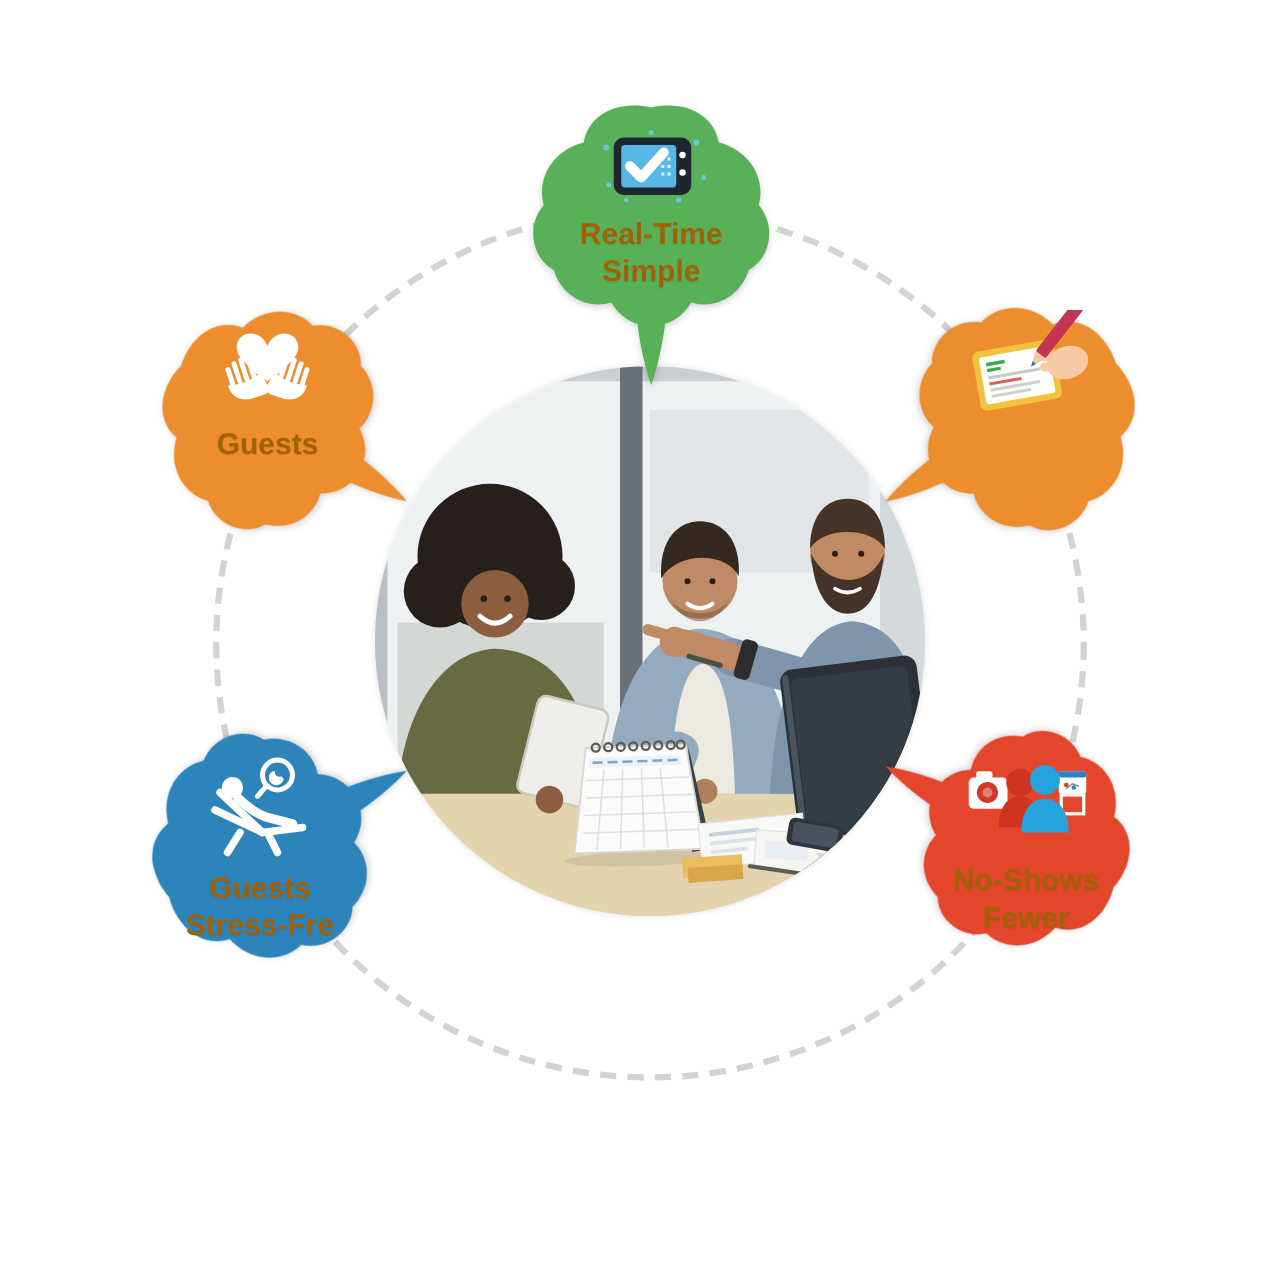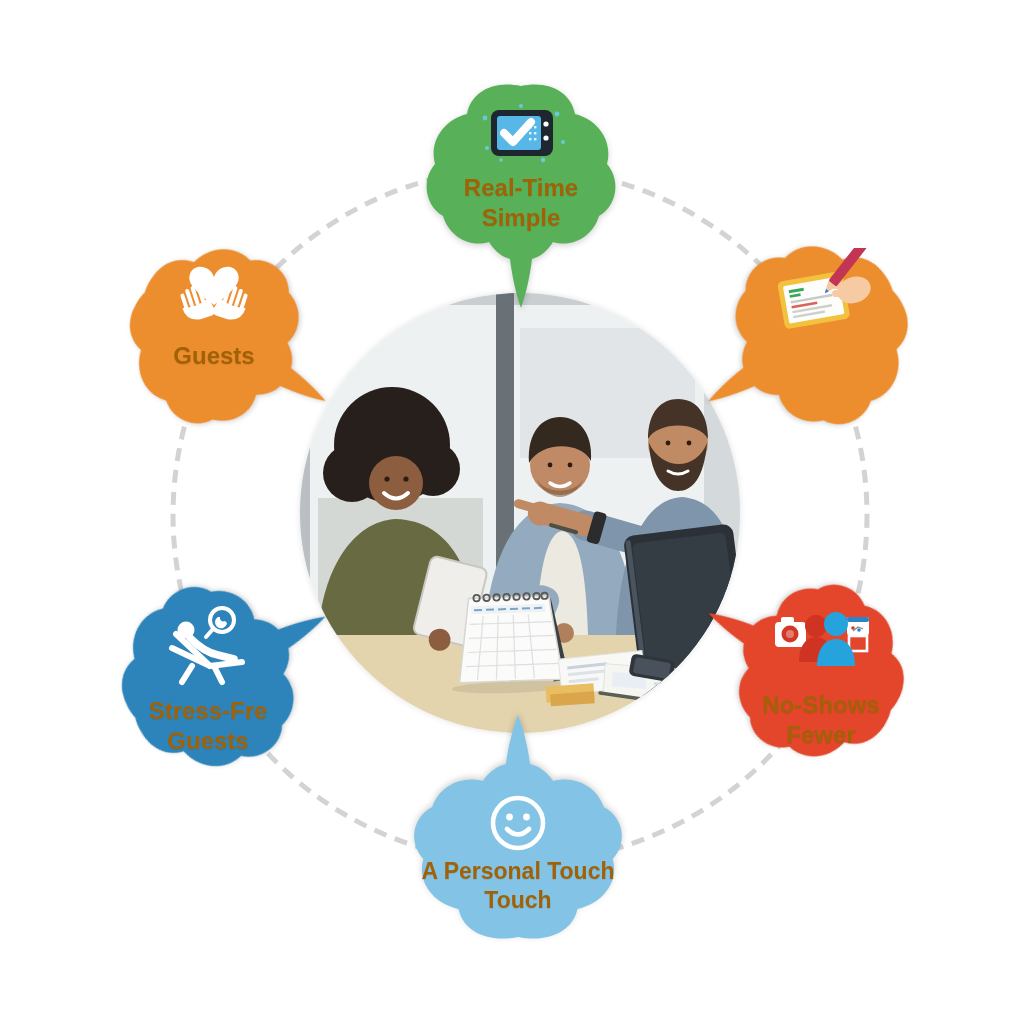--- a/index.html
+++ b/index.html
@@ -268,57 +268,40 @@
         <circle cx="67" cy="16" r="12" fill="#26a3dc"></circle>
         <path d="M48 58 C48 41 56 31 67 31 C78 31 86 41 86 58 Z" fill="#26a3dc"></path>
       </svg>
     </div>
     <div class="node-labels">
       <div>No-Shows</div>
       <div>Fewer</div>
     </div>
   </div>
 
-  <div class="node n4">
-    <svg class="blob" width="200" height="240" viewBox="0 0 200 240">
-      <path d="M100 10 C128 4 150 16 154 38 C178 44 192 66 186 88 C200 104 196 130 178 140 C172 160 152 172 132 166 C126 176 118 181 111 183 C109 200 105 218 100 232 C95 218 91 200 89 183 C82 181 74 176 68 166 C48 172 28 160 22 140 C4 130 0 104 14 88 C8 66 22 44 46 38 C50 16 72 4 100 10 Z" fill="#82c3e6"></path>
-    </svg>
-    <div class="node-icon">
-      <svg width="64" height="64" viewBox="0 0 64 64">
-        <circle cx="32" cy="32" r="25" fill="none" stroke="#ffffff" stroke-width="4.6"></circle>
-        <circle cx="23.5" cy="26" r="3.4" fill="#ffffff"></circle>
-        <circle cx="40.5" cy="26" r="3.4" fill="#ffffff"></circle>
-        <path d="M21 38 Q32 49 43 38" stroke="#ffffff" stroke-width="4.6" fill="none" stroke-linecap="round"></path>
-      </svg>
-    </div>
-    <div class="node-labels">
-      <div>A Personal Touch</div>
-      <div>Touch</div>
-    </div>
-  </div>
 
   <div class="node n5">
     <svg class="blob" width="200" height="240" viewBox="0 0 200 240">
       <path d="M100 10 C128 4 150 16 154 38 C178 44 192 66 186 88 C200 104 196 130 178 140 C172 160 152 172 132 166 C126 176 118 181 111 183 C109 200 105 218 100 232 C95 218 91 200 89 183 C82 181 74 176 68 166 C48 172 28 160 22 140 C4 130 0 104 14 88 C8 66 22 44 46 38 C50 16 72 4 100 10 Z" fill="#2d84bb"></path>
     </svg>
     <div class="node-icon">
       <svg width="100" height="84" viewBox="0 0 100 84">
         <circle cx="64" cy="16" r="12" fill="none" stroke="#ffffff" stroke-width="4"></circle>
         <path d="M55 25 L48 33" stroke="#ffffff" stroke-width="4" stroke-linecap="round"></path>
         <path d="M60 13 a6 6 0 1 0 9 6 l-2-2 a3.5 3.5 0 0 1-5-4 Z" fill="#ffffff"></path>
         <circle cx="28" cy="26" r="8.5" fill="#ffffff"></circle>
         <path d="M32 34 C42 44 50 49 60 51 L76 55" stroke="#ffffff" stroke-width="7.5" fill="none" stroke-linecap="round"></path>
         <path d="M18 30 L52 62" stroke="#ffffff" stroke-width="6" stroke-linecap="round"></path>
         <path d="M14 44 L52 62 L84 58" stroke="#ffffff" stroke-width="6" fill="none" stroke-linecap="round" stroke-linejoin="round"></path>
         <path d="M34 62 L24 78 M56 62 L64 78" stroke="#ffffff" stroke-width="6" stroke-linecap="round"></path>
       </svg>
     </div>
     <div class="node-labels">
+      <div>Guests</div>
       <div>Stress-Fre</div>
-      <div>Guests</div>
     </div>
   </div>
 
   <div class="node n6">
     <svg class="blob" width="200" height="240" viewBox="0 0 200 240">
       <path d="M100 10 C128 4 150 16 154 38 C178 44 192 66 186 88 C200 104 196 130 178 140 C172 160 152 172 132 166 C126 176 118 181 111 183 C109 200 105 218 100 232 C95 218 91 200 89 183 C82 181 74 176 68 166 C48 172 28 160 22 140 C4 130 0 104 14 88 C8 66 22 44 46 38 C50 16 72 4 100 10 Z" fill="#ec8d2e"></path>
     </svg>
     <div class="node-icon">
       <svg width="84" height="84" viewBox="0 0 84 84">
         <path d="M42 20 C38 8 22 6 18 17 C14 28 28 37 42 48 C56 37 70 28 66 17 C62 6 46 8 42 20 Z" fill="#ffffff"></path>

